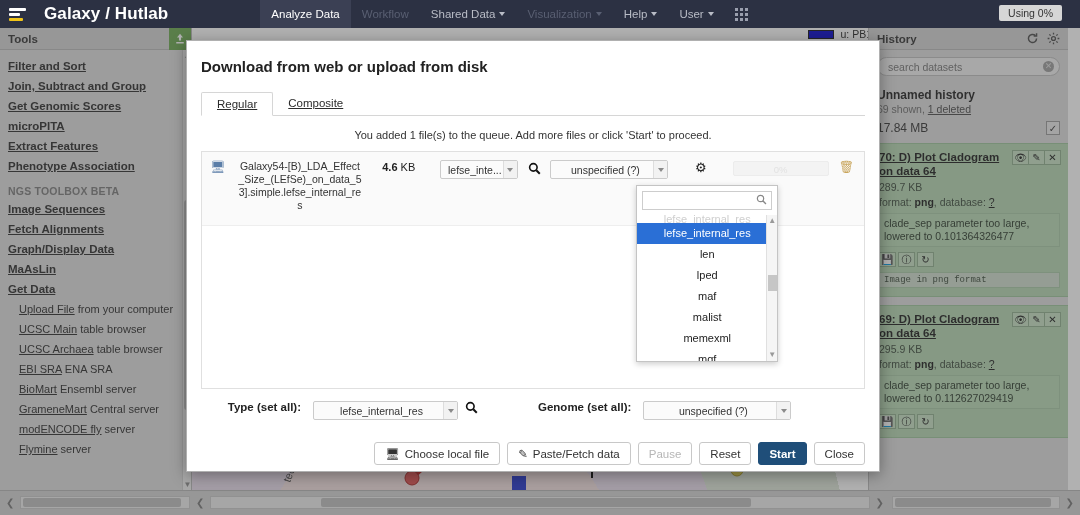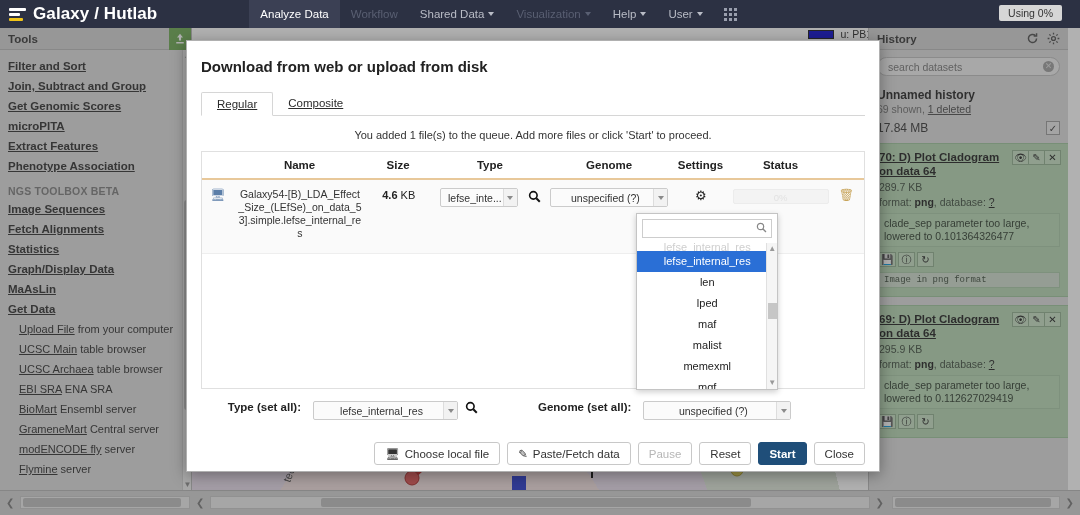--- a/index.html
+++ b/index.html
@@ -14,21 +14,21 @@
   #app { position: relative; width: 1080px; height: 515px; overflow: hidden; }
 
   
   .masthead {
     position: absolute; top: 0; left: 0; width: 1080px; height: 28px;
     background: #2c3143;
     display: flex; align-items: center;
     z-index: 30;
   }
   .brand {
-    display: flex; align-items: center; gap: 7px;
+    display: flex; align-items: center; gap: 18px;
     padding-left: 9px; color: #fff;
     font-size: 17px; font-weight: bold; letter-spacing: .1px;
     white-space: nowrap;
   }
   .brand-logo { display: flex; flex-direction: column; gap: 2px; width: 17px; }
   .brand-logo i { display: block; height: 3px; background: #fff; border-radius: 1px; }
   .brand-logo i:nth-child(1) { width: 17px; }
   .brand-logo i:nth-child(2) { width: 11px; }
   .brand-logo i:nth-child(3) { width: 14px; background: #f0c419; }
 
@@ -368,21 +368,20 @@
     <div class="tool-list">
       <a class="tool-link">Filter and Sort</a>
       <a class="tool-link">Join, Subtract and Group</a>
       <a class="tool-link">Get Genomic Scores</a>
       <a class="tool-link">microPITA</a>
       <a class="tool-link">Extract Features</a>
       <a class="tool-link">Phenotype Association</a>
       <div class="tool-section">NGS TOOLBOX BETA</div>
       <a class="tool-link">Image Sequences</a>
       <a class="tool-link">Fetch Alignments</a>
-      <a class="tool-link">Statistics</a>
       <a class="tool-link">Graph/Display Data</a>
       <a class="tool-link">MaAsLin</a>
       <a class="tool-link">Get Data</a>
       <div class="tool-sub"><a>Upload File</a><span> from your computer</span></div>
       <div class="tool-sub"><a>UCSC Main</a><span> table browser</span></div>
       <div class="tool-sub"><a>UCSC Archaea</a><span> table browser</span></div>
       <div class="tool-sub"><a>EBI SRA</a><span> ENA SRA</span></div>
       <div class="tool-sub"><a>BioMart</a><span> Ensembl server</span></div>
       <div class="tool-sub"><a>GrameneMart</a><span> Central server</span></div>
       <div class="tool-sub"><a>modENCODE fly</a><span> server</span></div>
@@ -494,30 +493,20 @@
     <div class="modal-title">Download from web or upload from disk</div>
 
     <div class="tabs">
       <div class="tab active">Regular</div>
       <div class="tab">Composite</div>
     </div>
 
     <div class="queue-msg">You added 1 file(s) to the queue. Add more files or click 'Start' to proceed.</div>
 
     <div class="upload-box">
-      <div class="uhead">
-        <div class="c-icon"></div>
-        <div class="c-name">Name</div>
-        <div class="c-size">Size</div>
-        <div class="c-type">Type</div>
-        <div class="c-genome">Genome</div>
-        <div class="c-settings">Settings</div>
-        <div class="c-status">Status</div>
-        <div class="c-del"></div>
-      </div>
 
       <div class="urow">
         <div class="c-icon">
           <span class="monitor">🖥</span>
         </div>
         <div class="c-name fname">Galaxy54-[B)_LDA_Effect_Size_(LEfSe)_on_data_53].simple.lefse_internal_res</div>
         <div class="c-size fsize">
           <b>4.6</b>
           <span>KB</span>
         </div>

